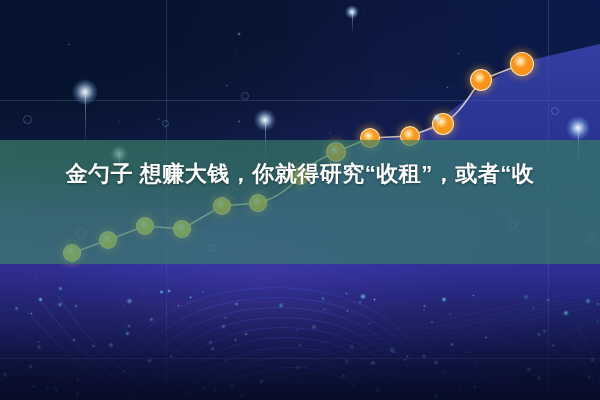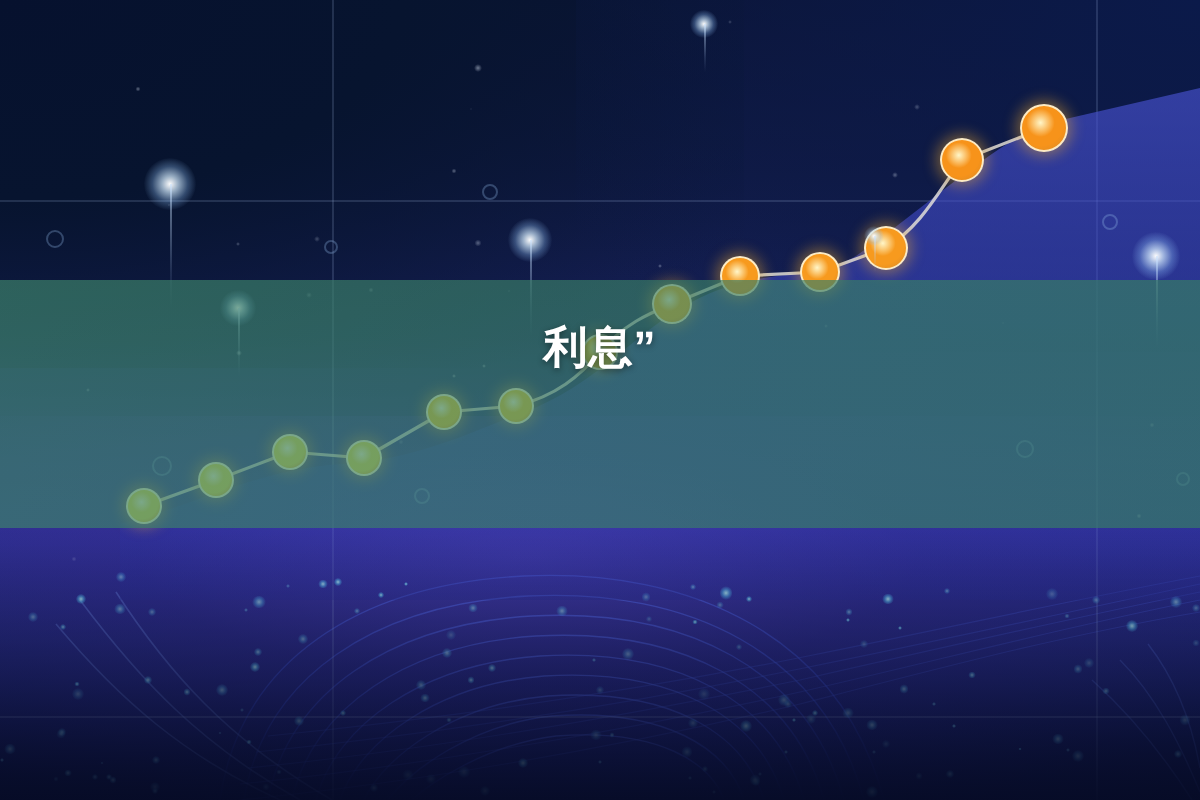--- a/index.html
+++ b/index.html
@@ -424,16 +424,16 @@
       <div class="sparkle" style="left: 574.568px; top: 210.999px; width: 2.62932px; height: 2.62932px; opacity: 0.31; background: radial-gradient(circle, rgba(230, 240, 255, 0.9) 0%, rgba(160, 200, 255, 0) 70%);"></div>
     </div>
 
   <div class="bg-bottomfade"></div>
 
   <div class="band" id="caption-band" style="top: 140px; height: 124px; background: rgba(58, 128, 104, 0.62);">
     <div class="band-inner"></div>
   </div>
 
   <div class="caption" id="caption-text" style="top: 158px; font-size: 22px; color: rgb(255, 255, 255);">
-    <div>利息”</div>
+    <div>金勺子 想赚大钱，你就得研究“收租”，或者“收</div>
   </div>
 
 </div>
 
 </body></html>

